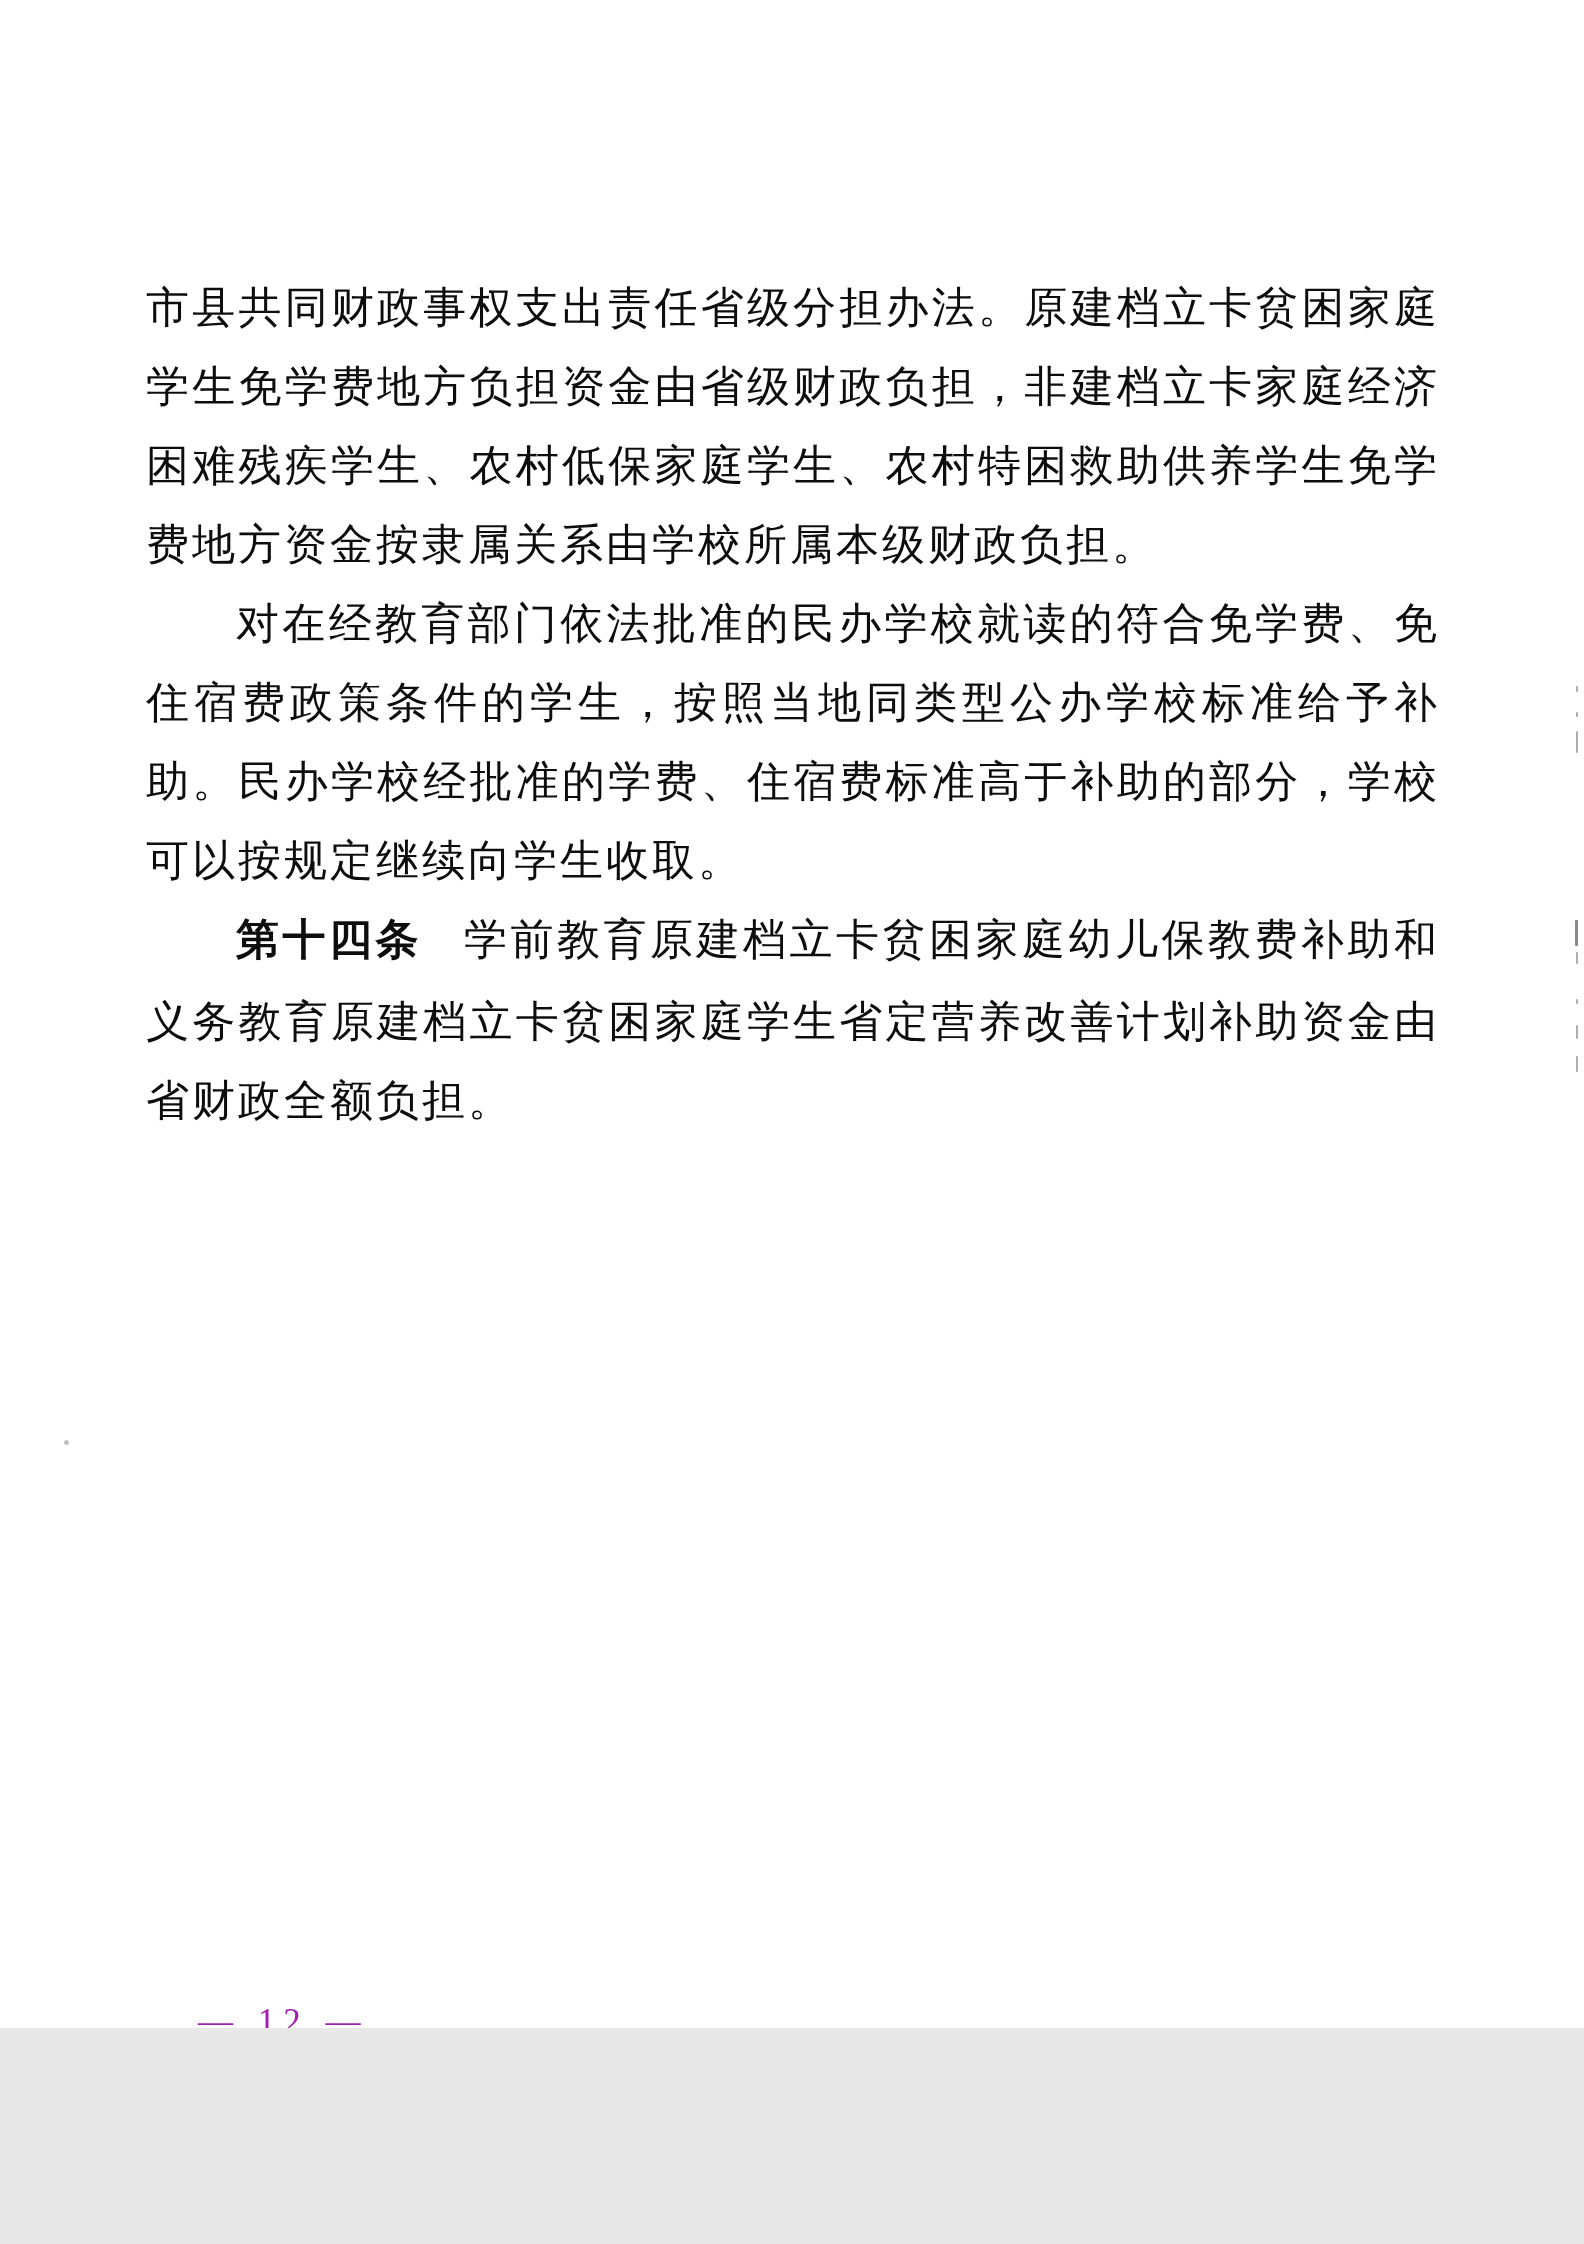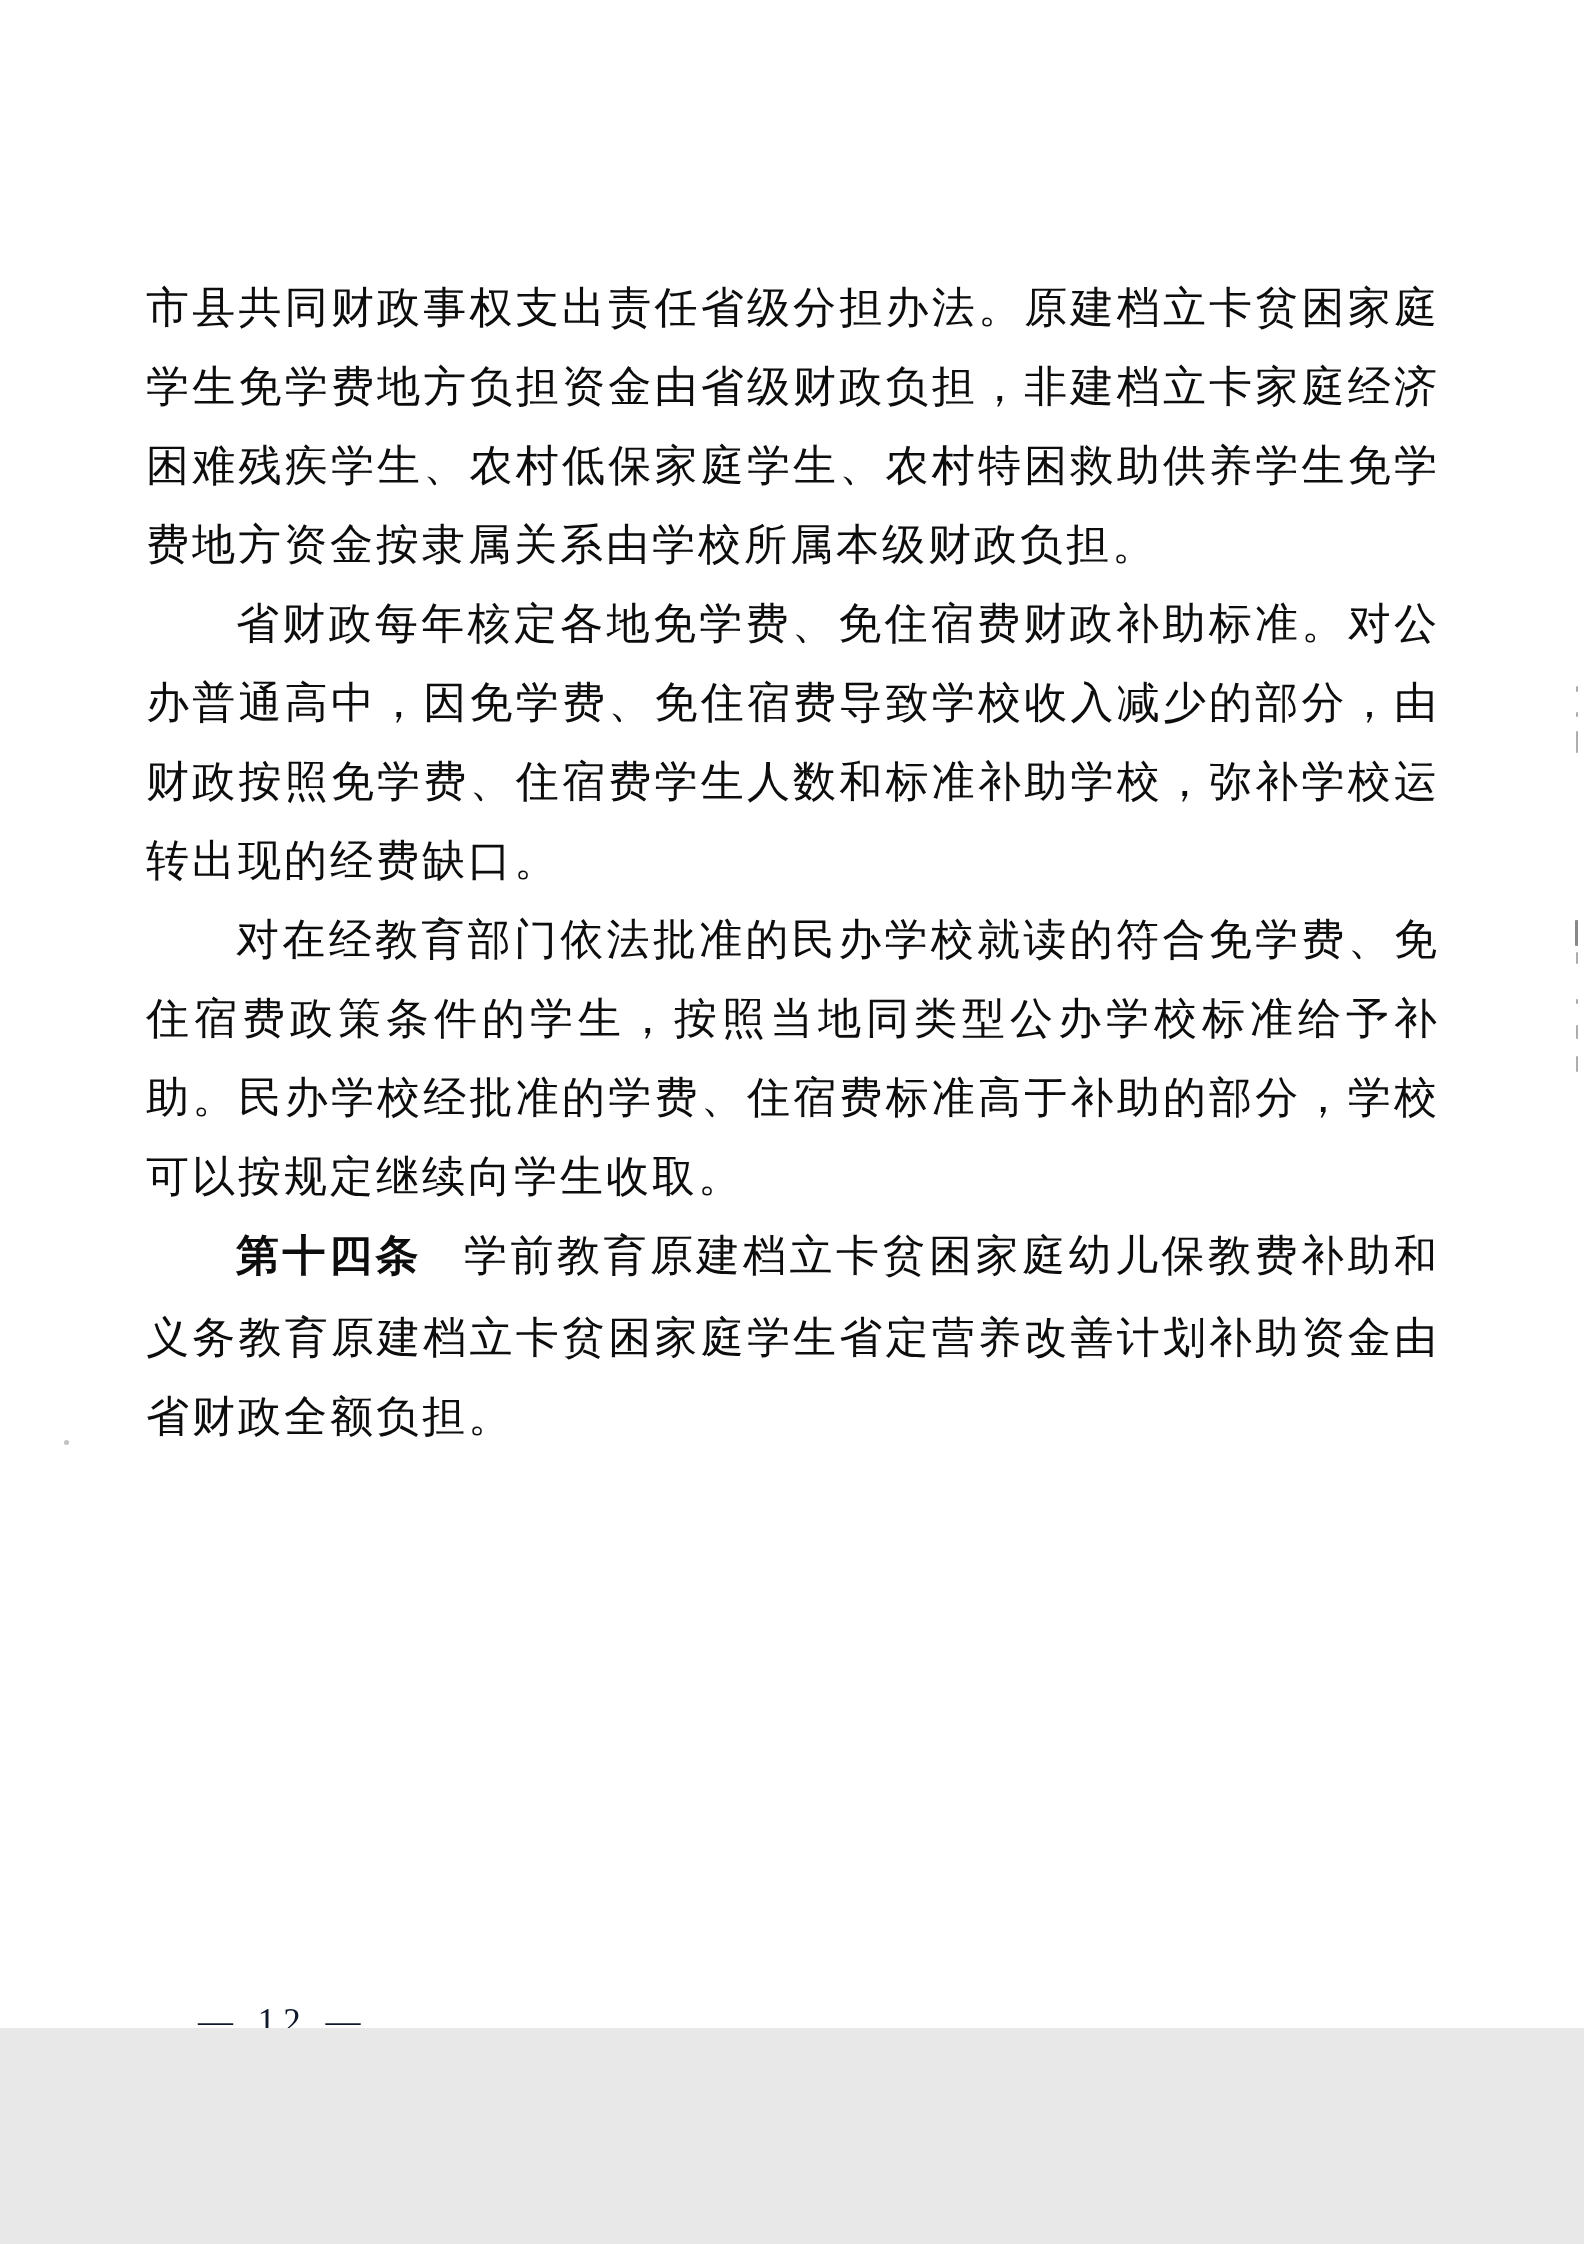--- a/index.html
+++ b/index.html
@@ -48,21 +48,21 @@
     letter-spacing: 4px;
     margin: 38px 0 45px 0;
     text-indent: 0;
   }
   .footer {
     position: absolute;
     left: 198px;
     top: 2002px;
     font-size: 35px;
     letter-spacing: 8px;
-    color: #0f172a;
+    color: #a21caf;
   }
   .artifact {
     position: absolute;
     background: #6a6a6a;
     opacity: 0.55;
     border-radius: 1px;
   }
   .a1 { left: 1576px; top: 686px;  width: 2px; height: 6px;  }
   .a2 { left: 1576px; top: 712px;  width: 2px; height: 5px;  }
   .a3 { left: 1576px; top: 731px;  width: 2px; height: 22px; }
@@ -76,21 +76,20 @@
 </head>
 <body>
 
 <div class="page">
 
   <div class="doc">
 
     <p class="para">市县共同财政事权支出责任省级分担办法。原建档立卡贫困家庭学生免学费地方负担资金由省级财政负担，非建档立卡家庭经济困难残疾学生、农村低保家庭学生、农村特困救助供养学生免学费地方资金按隶属关系由学校所属本级财政负担。</p>
 
 
-    <p class="para indent">省财政每年核定各地免学费、免住宿费财政补助标准。对公办普通高中，因免学费、免住宿费导致学校收入减少的部分，由财政按照免学费、住宿费学生人数和标准补助学校，弥补学校运转出现的经费缺口。</p>
 
     <p class="para indent">对在经教育部门依法批准的民办学校就读的符合免学费、免住宿费政策条件的学生，按照当地同类型公办学校标准给予补助。民办学校经批准的学费、住宿费标准高于补助的部分，学校可以按规定继续向学生收取。</p>
 
     <p class="para indent"><span class="term">第十四条</span><span>学前教育原建档立卡贫困家庭幼儿保教费补助和义务教育原建档立卡贫困家庭学生省定营养改善计划补助资金由省财政全额负担。</span></p>
 
 
 
   </div>
 
   <div class="footer">— 12 —</div>

